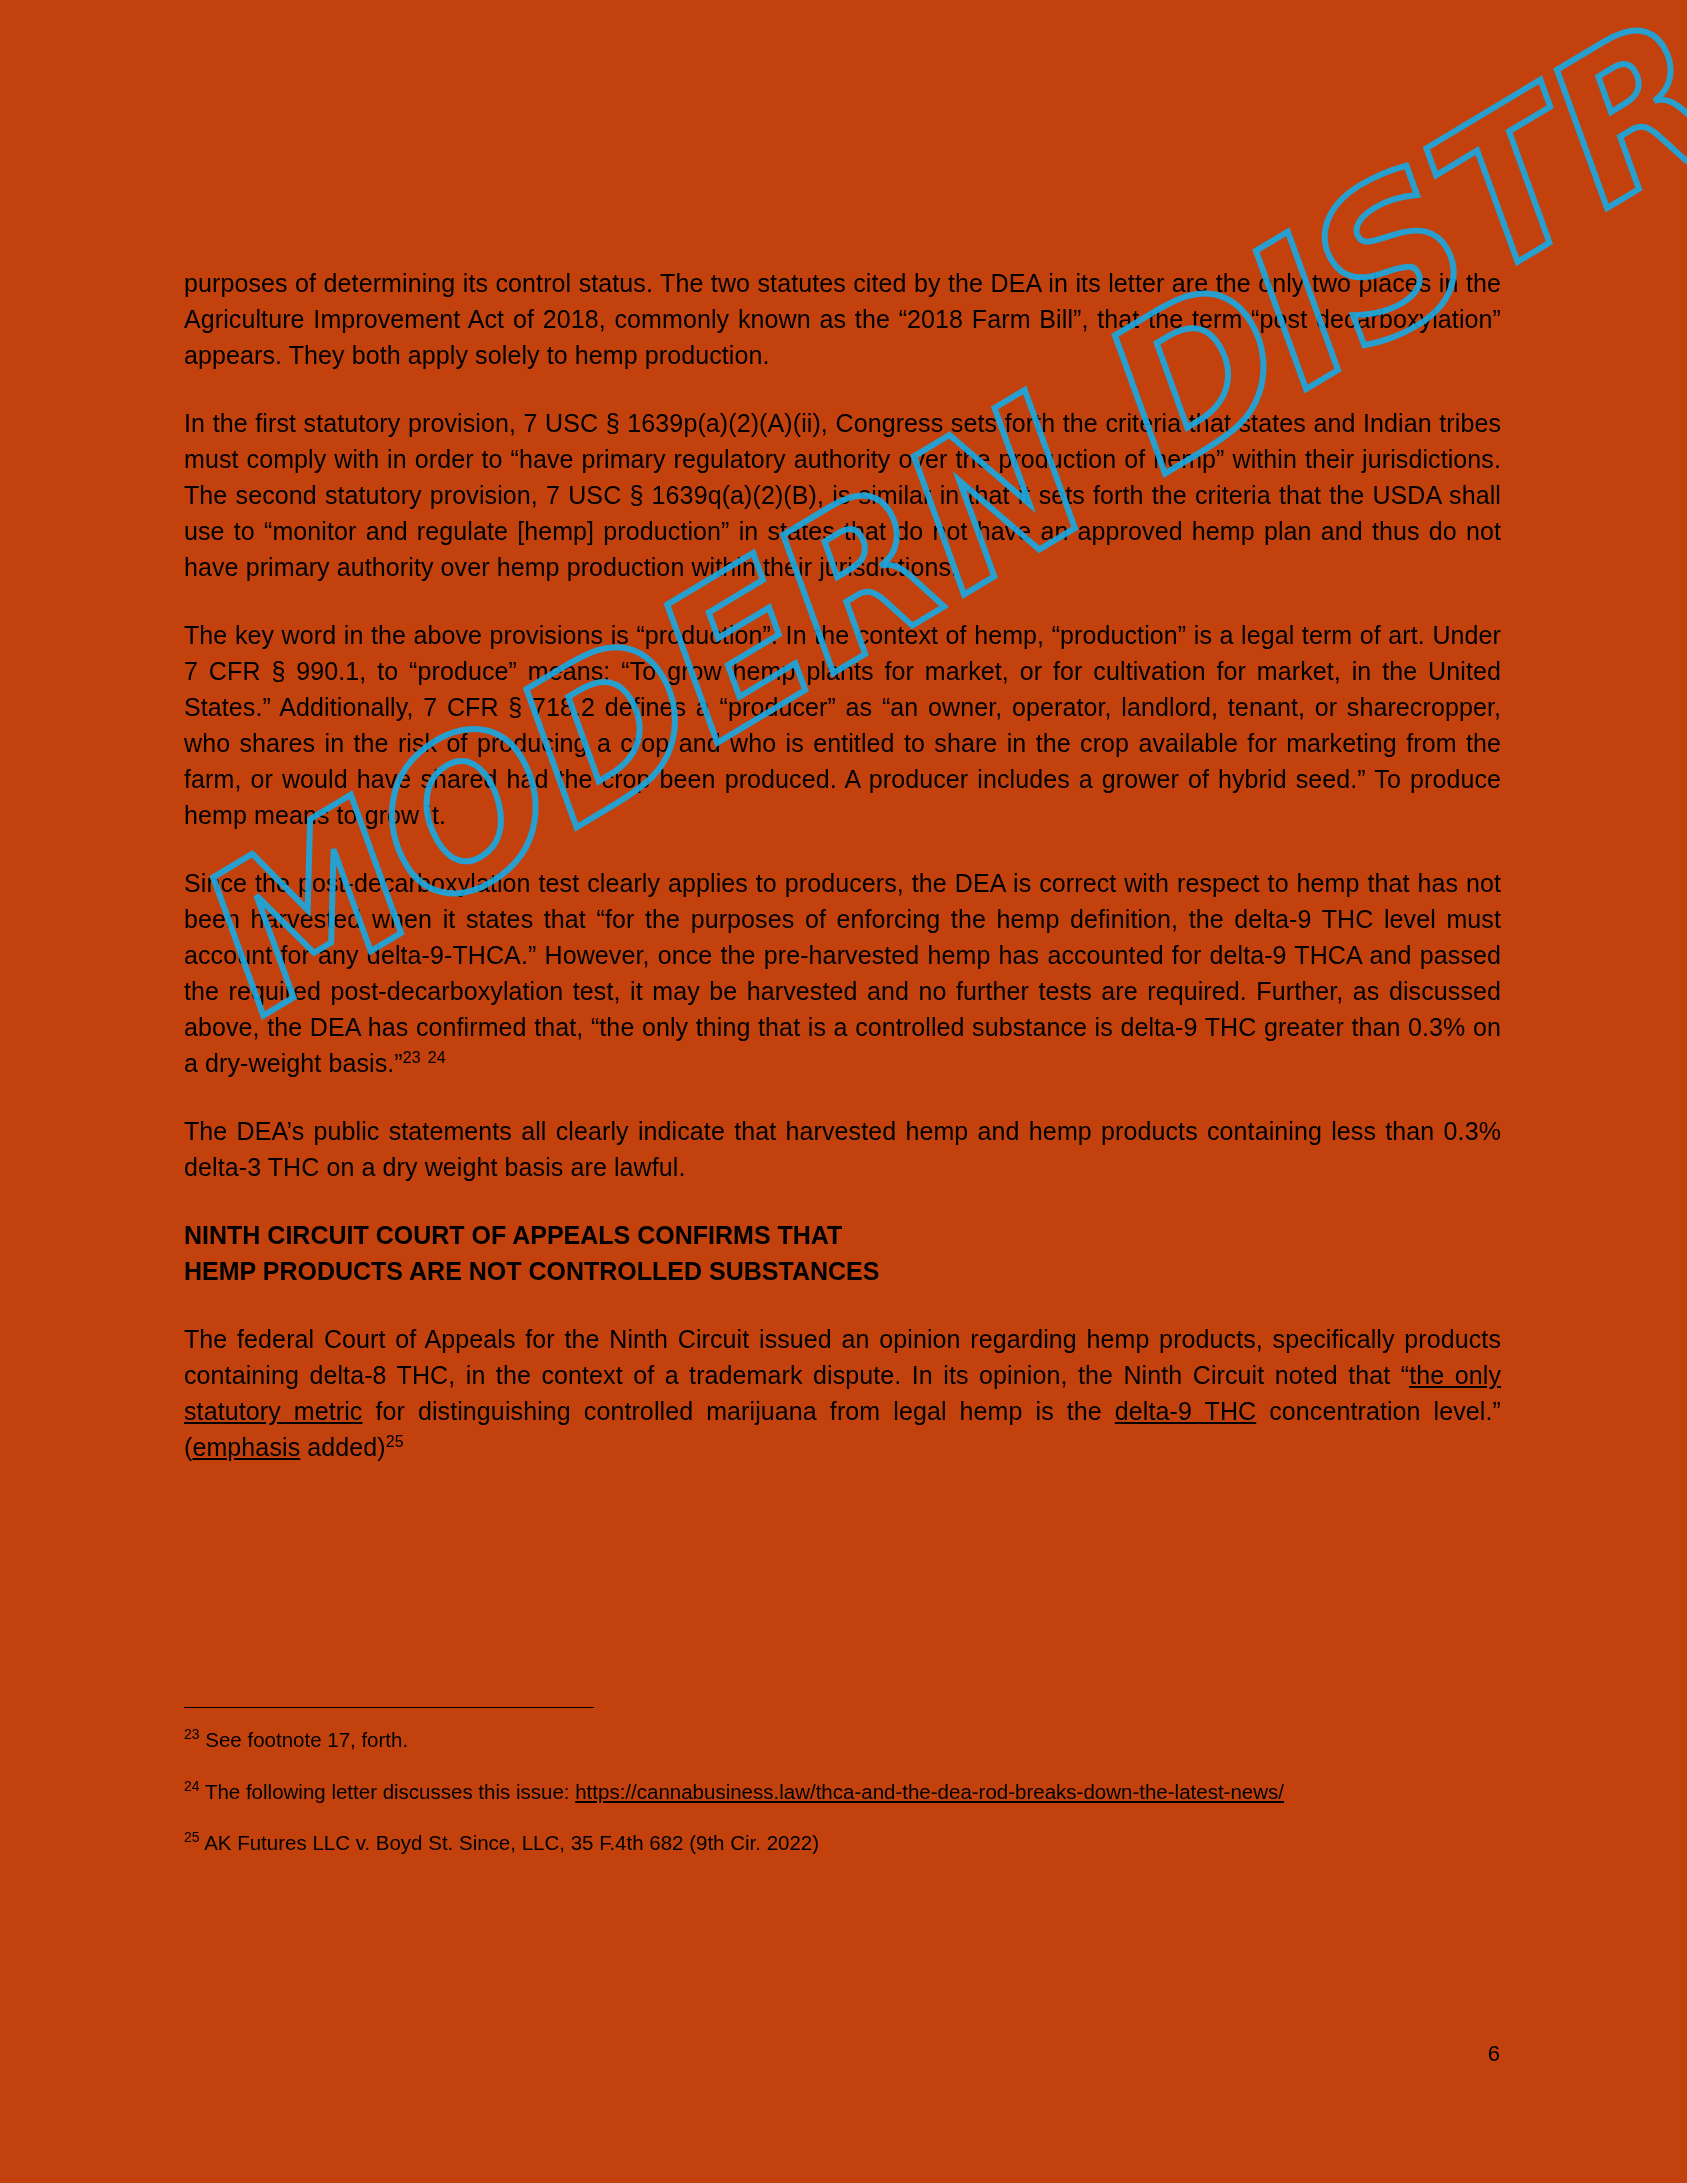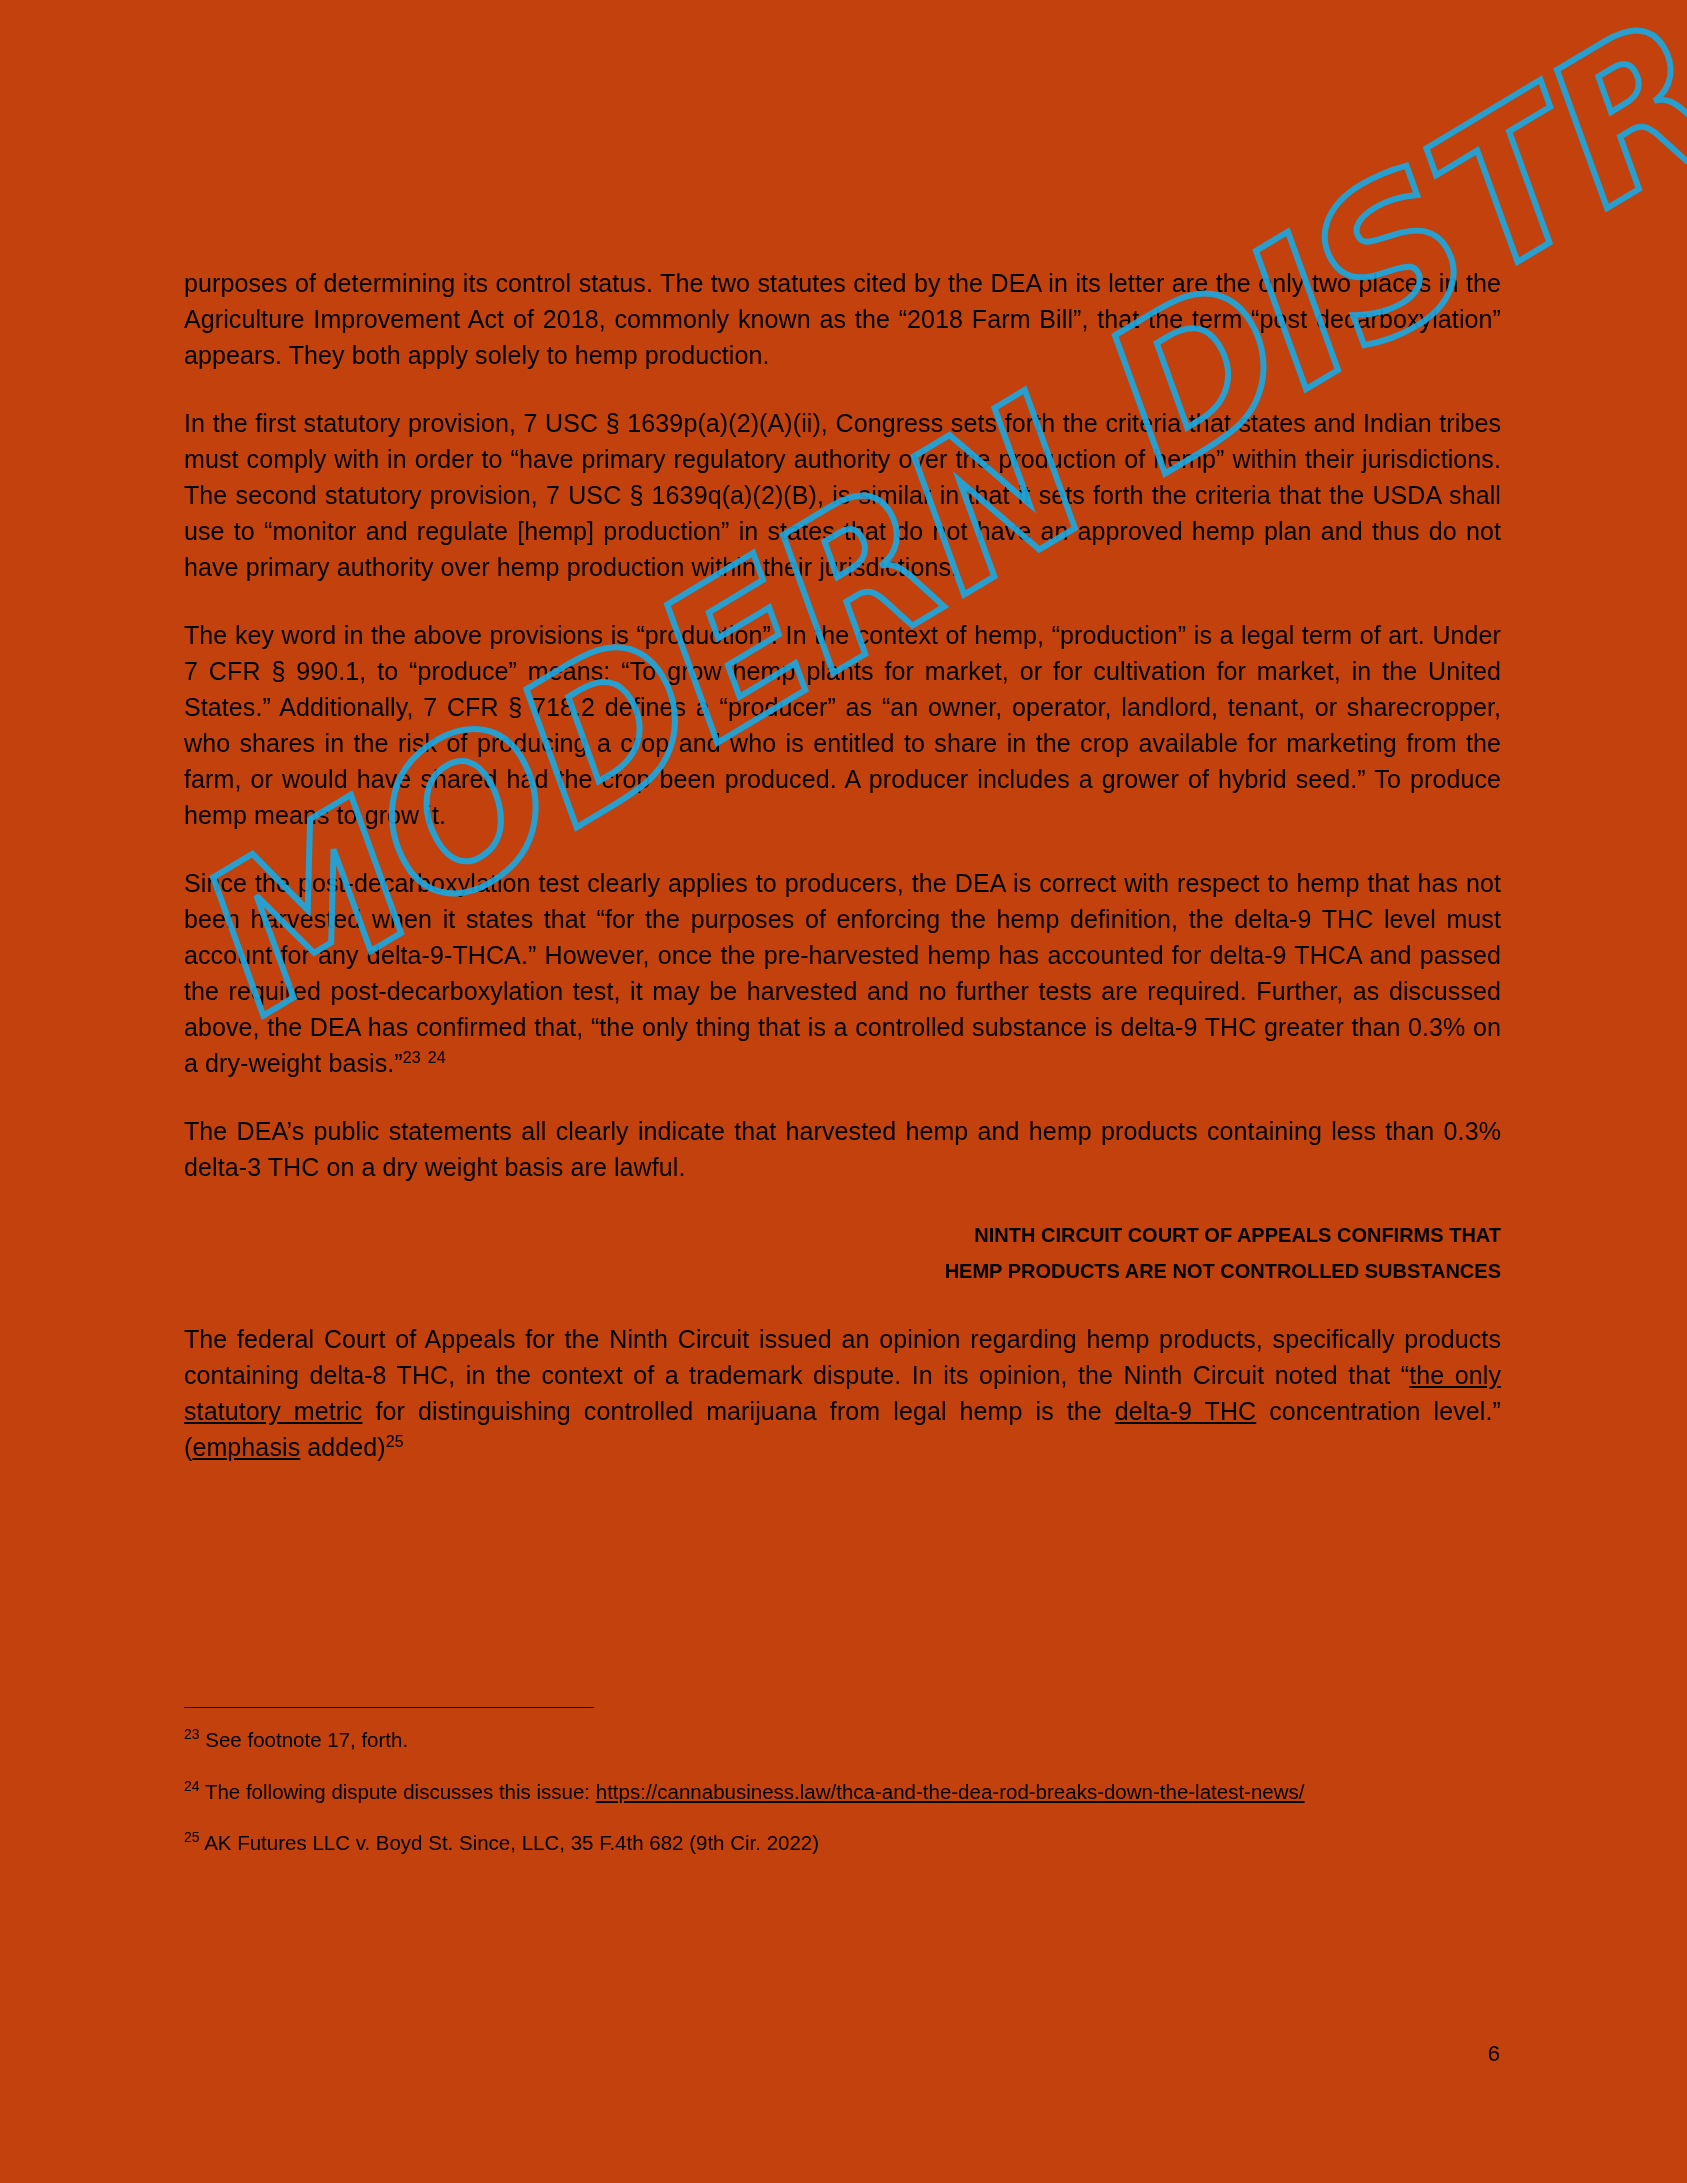--- a/index.html
+++ b/index.html
@@ -33,23 +33,23 @@
   }
   p.body-par:last-child { margin-bottom: 14px; }
   .it { }
   .u { text-decoration: underline; }
   sup {
     font-size: 16px;
     vertical-align: super;
     line-height: 0;
   }
   .heading-block {
-    text-align: right;
+    text-align: left;
     font-weight: bold;
-    font-size: 20px;
+    font-size: 25px;
     line-height: 36px;
     margin: 0 0 32px 0;
   }
   .footnote-area {
     position: absolute;
     left: 184px;
     top: 1707px;
     width: 1317px;
   }
   .footnote-rule {
@@ -144,21 +144,21 @@
   </div>
 
   <div class="footnote-area">
     <div class="footnote-rule"></div>
 
     <p class="footnote">
       <sup>23</sup><span> See footnote 17, forth.</span>
     </p>
 
     <p class="footnote">
-      <sup>24</sup><span> The following dispute discusses this issue: </span><span class="u">https://cannabusiness.law/thca-and-the-dea-rod-breaks-down-the-latest-news/</span>
+      <sup>24</sup><span> The following letter discusses this issue: </span><span class="u">https://cannabusiness.law/thca-and-the-dea-rod-breaks-down-the-latest-news/</span>
     </p>
 
     <p class="footnote">
       <sup>25</sup><span class="it"> AK Futures LLC v. Boyd St. Since</span><span>, LLC, 35 F.4th 682 (9th Cir. 2022)</span>
     </p>
   </div>
 
   <div class="page-number">6</div>
 
   <div class="watermark">

